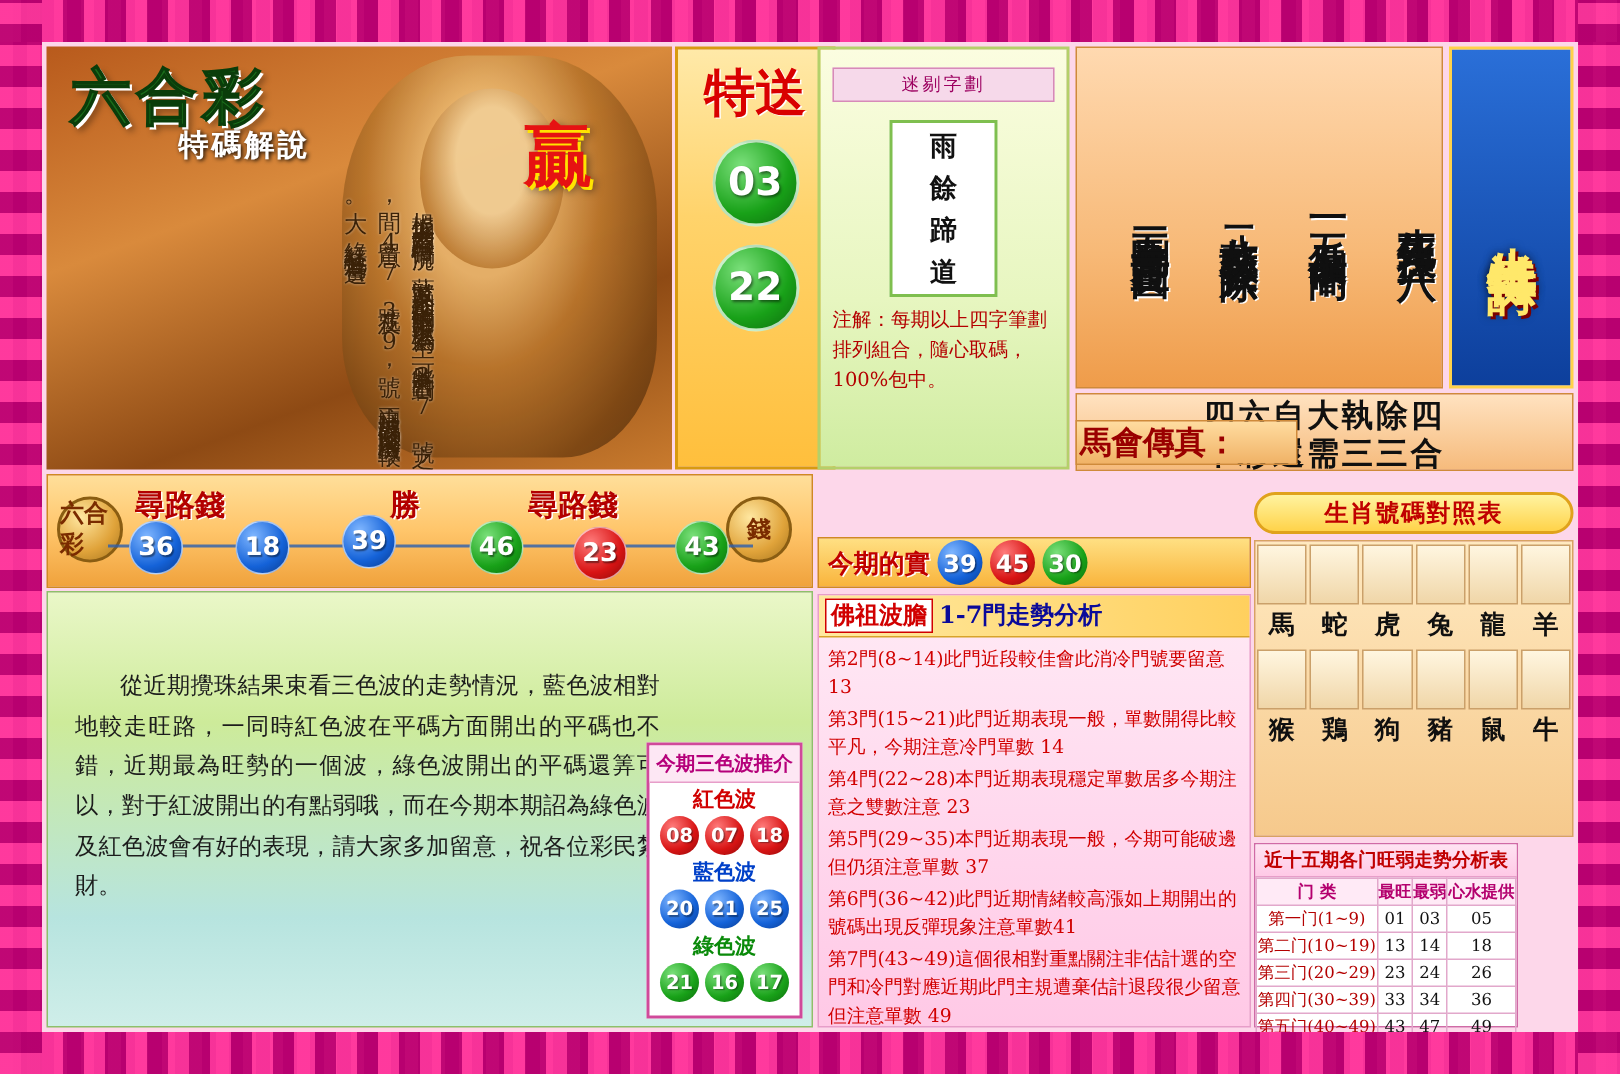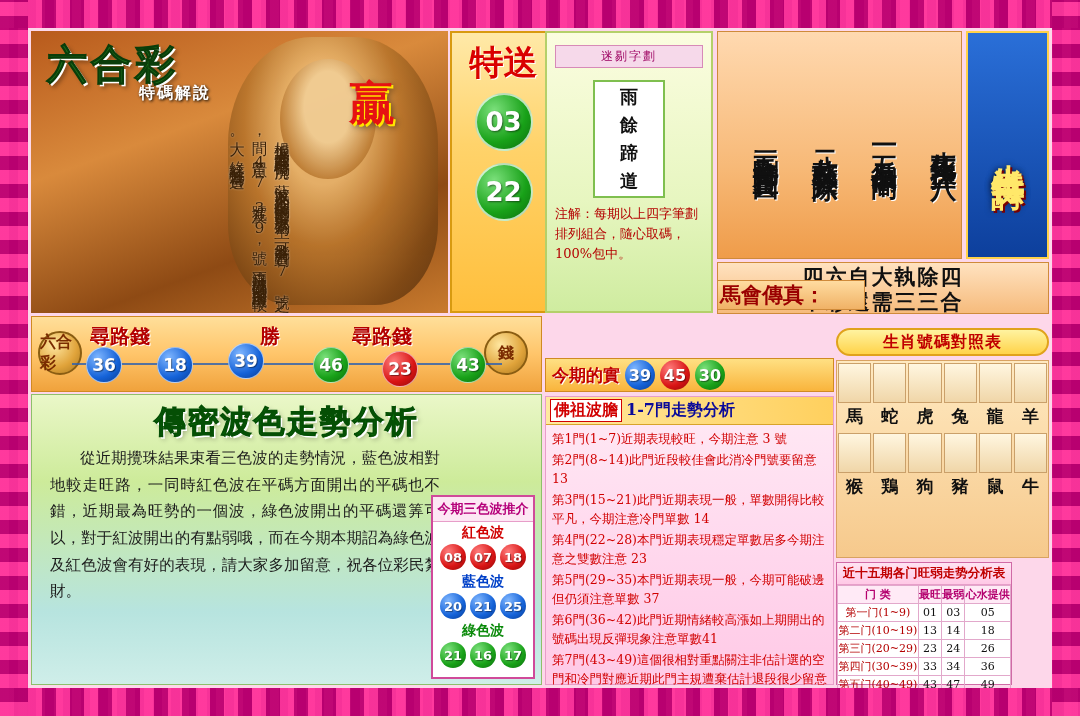--- a/index.html
+++ b/index.html
@@ -66,22 +66,22 @@
   .hero-title{
     position:absolute; left:16px; top:6px;
     font-size:40px; font-weight:bold;
     color:#1b6e1b;
     -webkit-text-stroke:1px #0a3d0a;
     text-shadow:2px 2px 0 #fff, 4px 4px 4px rgba(0,0,0,.35);
     letter-spacing:4px;
     font-family:"DejaVu Serif", serif;
   }
   .hero-sub{
-    position:absolute; left:108px; top:52px;
-    font-size:16px; font-weight:bold; color:#fff;
+    position:absolute; left:88px; top:52px;
+    font-size:20px; font-weight:bold; color:#fff;
     text-shadow:1px 1px 3px #000;
     letter-spacing:2px;
   }
   .hero-win{
     position:absolute; left:318px; top:42px;
     font-size:46px; font-weight:bold; color:#e61212;
     text-shadow:2px 2px 0 #ffe400, 3px 3px 6px rgba(0,0,0,.5);
     font-family:"DejaVu Serif", serif;
   }
   .hero-body{
@@ -395,21 +395,20 @@
       <div class="n c-blue" style="left:54px;  top:4px;">36</div>
       <div class="n c-blue" style="left:125px; top:4px;">18</div>
       <div class="n c-blue" style="left:196px; top:0px;">39</div>
       <div class="n c-green" style="left:281px; top:4px;">46</div>
       <div class="n c-red" style="left:350px; top:8px;">23</div>
       <div class="n c-green" style="left:418px; top:4px;">43</div>
     </div>
   </div>
 
   <div class="trend">
-    <div class="trend-title">傳密波色走勢分析</div>
     <div class="trend-body">
         <span class="ind">從近期攪珠結果束看三色波的走勢情況，藍色波相對地較走旺路，一同時紅色波在平碼方面開出的平碼也不錯，近期最為旺勢的一個波，綠色波開出的平碼還筭可以，對于紅波開出的有點弱哦，而在今期本期詔為綠色波及紅色波會有好的表現，請大家多加留意，祝各位彩民紮財。</span>
       </div>
 
     <div class="bosebox">
       <div class="bhd">今期三色波推介</div>
 
       <div class="grp">
         <div class="gname red">紅色波</div>
         <div class="nums">
@@ -456,21 +455,20 @@
     <div class="n c-red">45</div>
     <div class="n c-green">30</div>
   </div>
 
   <div class="fozu">
     <div class="fh">
       <span class="a">佛祖波膽</span>
       <span class="b">1-7門走勢分析</span>
     </div>
     <div class="lines">
-      <div>第1門(1~7)近期表現較旺，今期注意 3 號</div>
       <div>第2門(8~14)此門近段較佳會此消冷門號要留意 13</div>
       <div>第3門(15~21)此門近期表現一般，單數開得比較平凡，今期注意冷門單數 14</div>
       <div>第4門(22~28)本門近期表現穩定單數居多今期注意之雙數注意 23</div>
       <div>第5門(29~35)本門近期表現一般，今期可能破邊但仍須注意單數 37</div>
       <div>第6門(36~42)此門近期情緒較高漲如上期開出的號碼出現反彈現象注意單數41</div>
       <div>第7門(43~49)這個很相對重點關注非估計選的空門和冷門對應近期此門主規遭棄估計退段很少留意但注意單數 49</div>
     </div>
   </div>
 
   <div class="poem">

